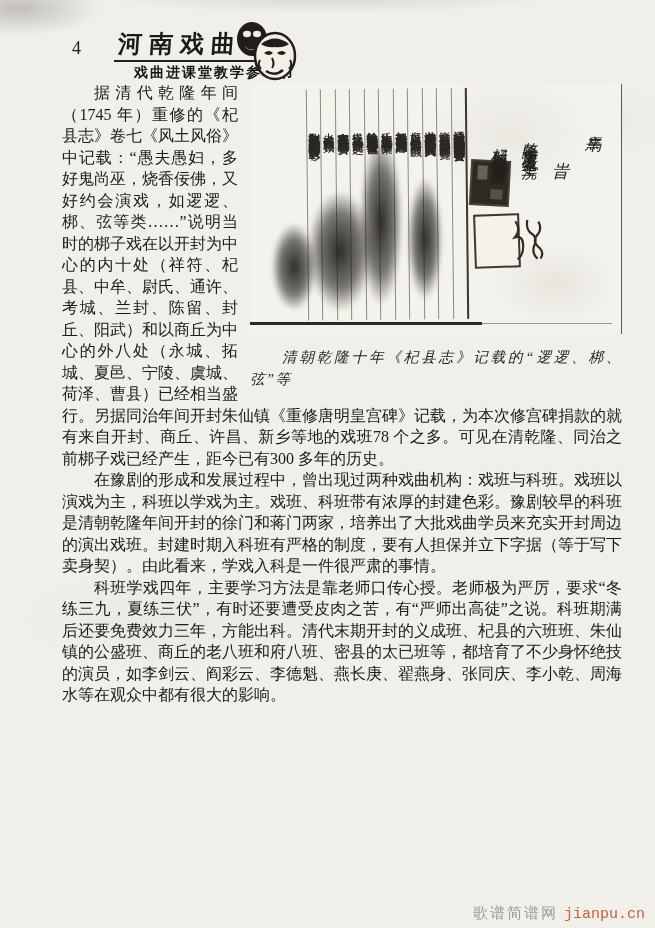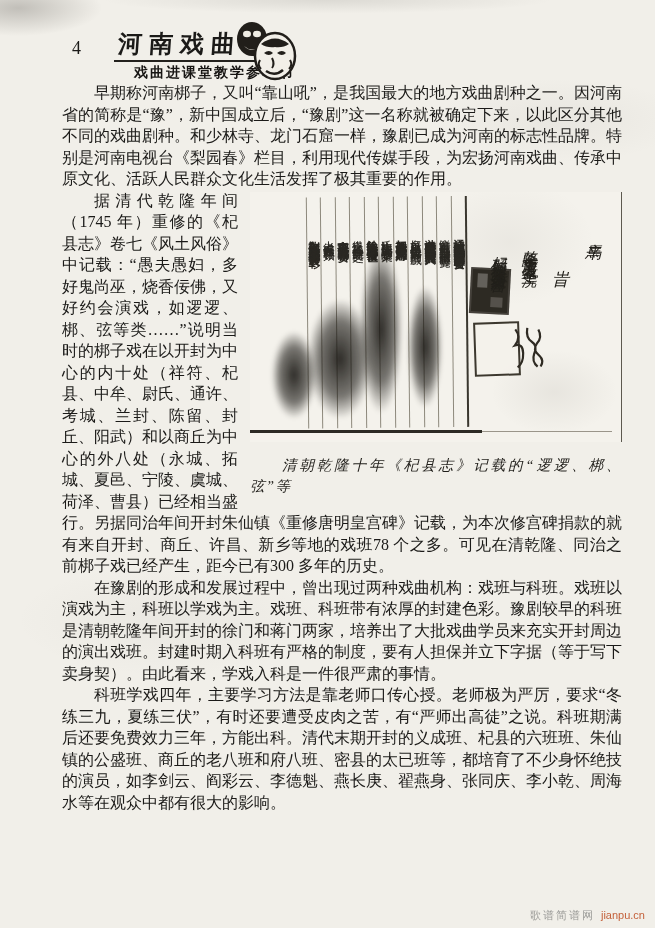--- a/index.html
+++ b/index.html
@@ -118,21 +118,21 @@
     position:absolute; left:224px; top:130px; width:46px; height:54px;
     border:2px solid #3c382e; transform:rotate(-2deg); background:rgba(244,242,236,.4);
   }
   .figcaption{
     margin-top:13px; font-size:14.5px; font-style:italic;
     letter-spacing:1.5px; color:#201e1a;
   }
   
   .watermark{
     position:absolute; right:10px; bottom:5px;
-    font-family:Liberation Sans, sans-serif; font-size:11px;
+    font-family:Liberation Mono, monospace; font-size:15px;
   }
   .wm-name{ color:#9b9b98; letter-spacing:2px; }
   .wm-url{ color:#c4603a; margin-left:6px; }
 </style>
 </head>
 <body>
 
 <div class="page">
 
   <header class="header">
@@ -153,21 +153,20 @@
         <path d="M42 38 q3 6 0 10" fill="none" stroke="#211e1a" stroke-width="2"></path>
         <path d="M36 51 q9 6 17 -1" fill="none" stroke="#211e1a" stroke-width="2.5"></path>
         <path d="M30 40 q-3 5 1 9" fill="none" stroke="#211e1a" stroke-width="2"></path>
         <path d="M60 40 q3 5 -1 9" fill="none" stroke="#211e1a" stroke-width="2"></path>
       </svg>
     </span>
   </header>
 
   <main class="content">
 
-    <p class="para">早期称河南梆子，又叫“靠山吼”，是我国最大的地方戏曲剧种之一。因河南省的简称是“豫”，新中国成立后，“豫剧”这一名称就被确定下来，以此区分其他不同的戏曲剧种。和少林寺、龙门石窟一样，豫剧已成为河南的标志性品牌。特别是河南电视台《梨园春》栏目，利用现代传媒手段，为宏扬河南戏曲、传承中原文化、活跃人民群众文化生活发挥了极其重要的作用。</p>
 
     <div class="para">
       <figure class="figure">
         <div class="scan">
           <div class="scan-printed">
             <span class="pcol">通行醵賽如拜年上壽湯餅彌月敎酬用幣宴會</span>
             <span class="pcol">會鮮有古風邨氓迎賽至中秋重陽歲時登覽</span>
             <span class="pcol">遊寶感曠歡笑樂與西方相同無大異</span>
             <span class="pcol">多好鬼尚巫燒香佞佛又好約會演戲</span>
             <span class="pcol">如逻逻梆弦等類愚夫愚婦</span>

